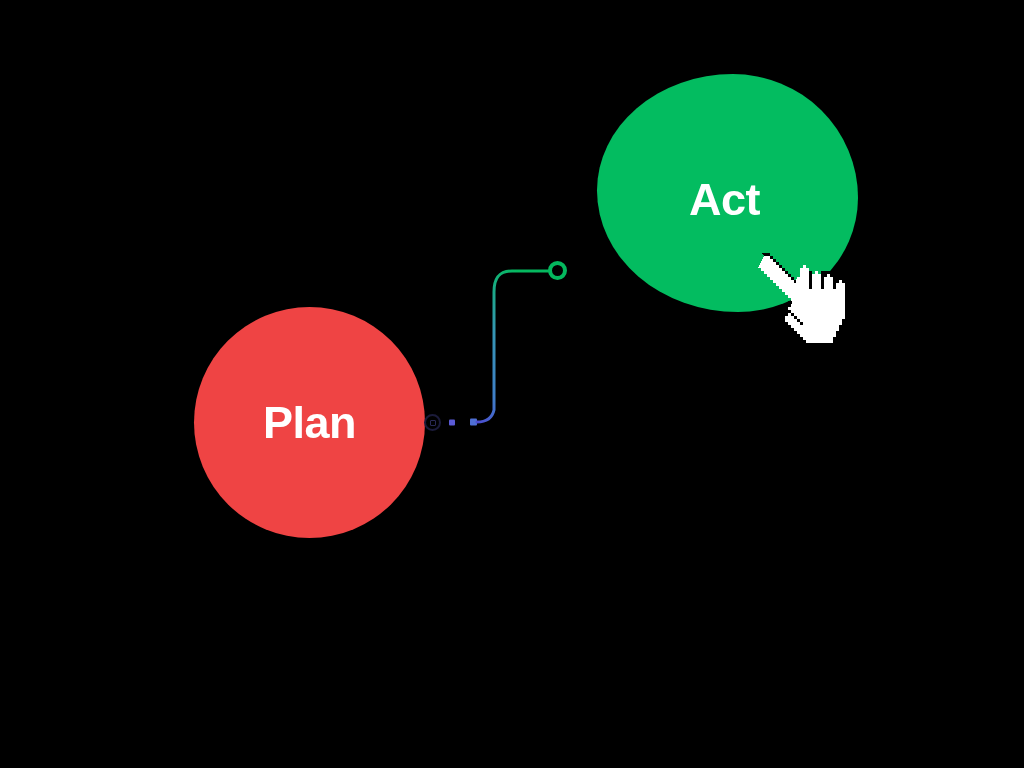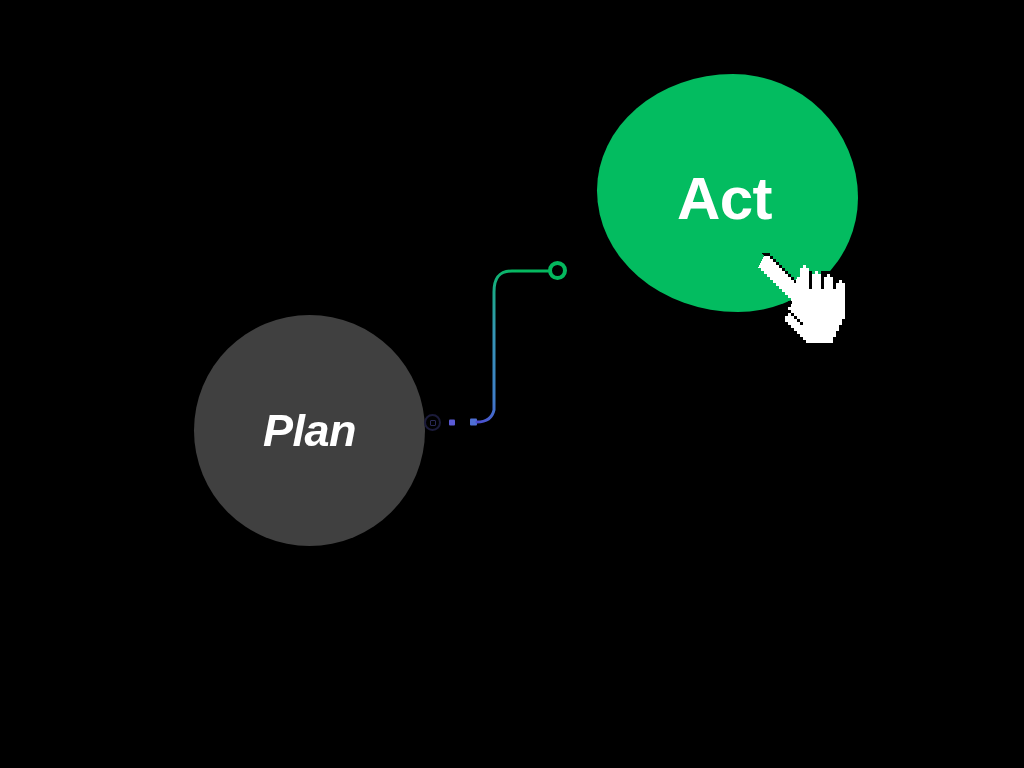--- a/index.html
+++ b/index.html
@@ -37,44 +37,43 @@
   .node-label {
     color: #ffffff;
     font-weight: 700;
     letter-spacing: -0.5px;
     line-height: 1;
     text-align: center;
     pointer-events: none;
   }
   #node-plan {
     left: 194px;
-    top: 315px;
+    top: 307px;
     width: 231px;
     height: 231px;
-    background: #404040;
+    background: #ef4444;
     border-radius: 50%;
-    font-style: italic;
   }
   #node-plan .node-label { font-size: 45px; }
   #node-act {
     left: 597px;
     top: 74px;
     width: 261px;
     height: 238px;
   }
   #node-act-blob {
     position: absolute;
     inset: 0;
     background: #03bc60;
     border-radius: 52% 48% 46% 54% / 49% 52% 48% 51%;
   }
   #node-act .node-label {
     position: relative;
     z-index: 2;
-    font-size: 60px;
+    font-size: 45px;
     transform: translate(-3px, 6px);
   }
   
   .port {
     position: absolute;
     border-radius: 50%;
     box-sizing: border-box;
   }
   #port-plan-out {
     left: 424px;

